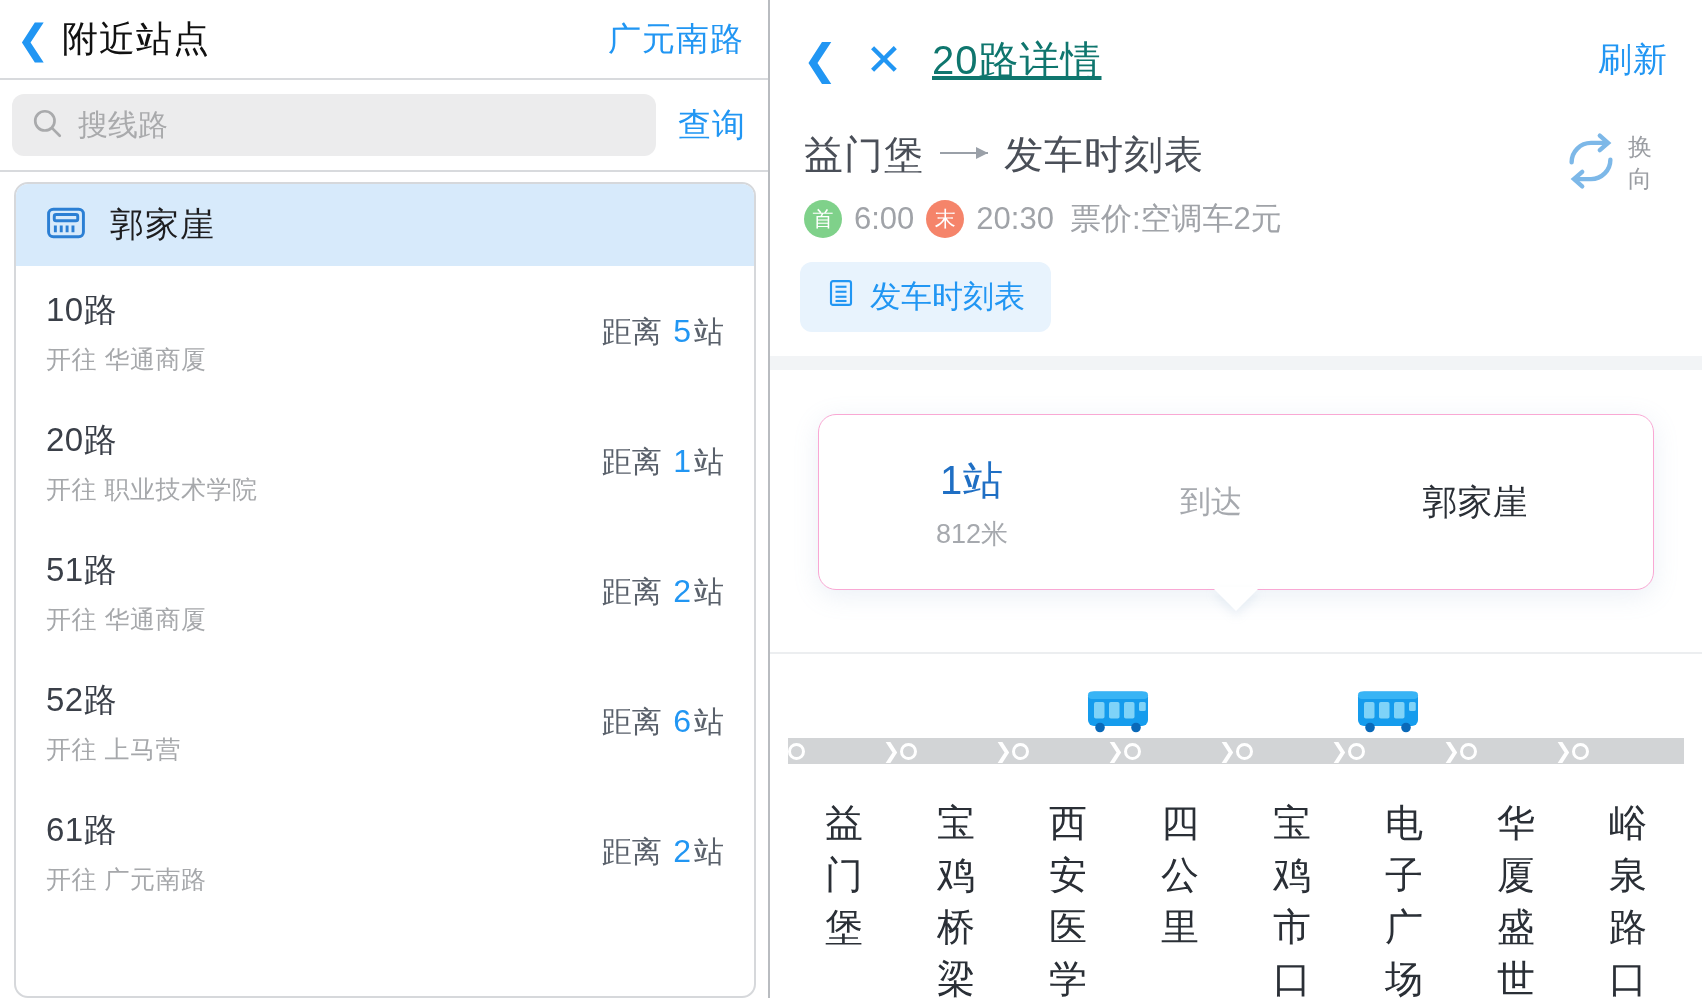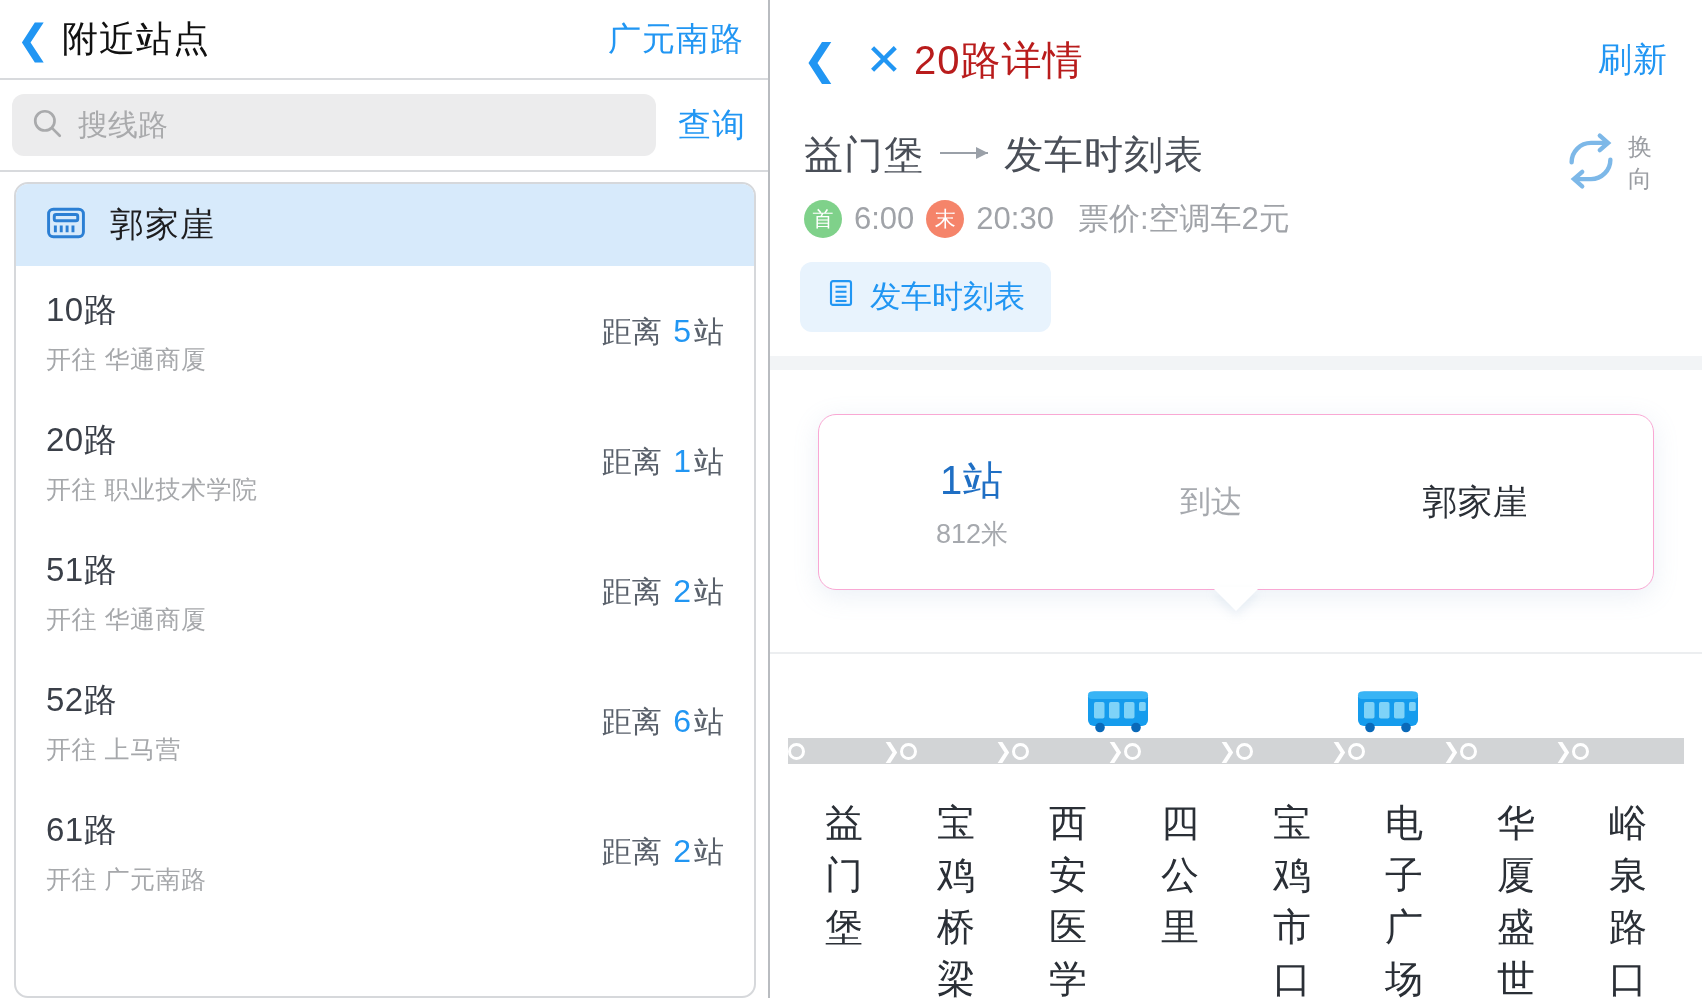--- a/index.html
+++ b/index.html
@@ -137,21 +137,21 @@
     width: 44px; text-align: center; cursor: pointer;
     font-family: "DejaVu Sans", sans-serif;
   }
   .rp-close {
     color: #2196f3; font-size: 44px; line-height: 1; font-weight: 400;
     width: 60px; text-align: center; cursor: pointer;
     margin-left: 12px;
     font-family: "DejaVu Sans", sans-serif;
   }
   .rp-title {
-    font-size: 40px; color: #b91c1c; letter-spacing: 1px;
+    font-size: 40px; color: #0f766e; margin-left: 18px; letter-spacing: 1px; text-decoration: underline;
   }
   .rp-refresh {
     margin-left: auto; color: #2196f3; font-size: 34px;
     cursor: pointer; letter-spacing: 1px;
   }
 
   .rp-info {
     padding: 8px 34px 0 34px;
     position: relative;
   }
@@ -176,21 +176,21 @@
     font-size: 31px; color: #a0a3a8;
   }
   .badge {
     width: 38px; height: 38px; border-radius: 50%;
     color: #fff; font-size: 21px;
     display: inline-flex; align-items: center; justify-content: center;
     flex: 0 0 auto;
   }
   .badge.first { background: #7fd18a; }
   .badge.last  { background: #f5846a; }
-  .meta-fare { margin-left: 12px; }
+  .meta-fare { margin-left: 4px; }
 
   .swap-btn {
     position: absolute; right: 34px; top: 10px;
     width: 110px;
     display: flex; flex-direction: row; align-items: center; gap: 4px;
     cursor: pointer;
   }
   .swap-label { font-size: 24px; color: #9a9da2; }
 
   .timetable-wrap { padding: 22px 34px 24px 30px; }

